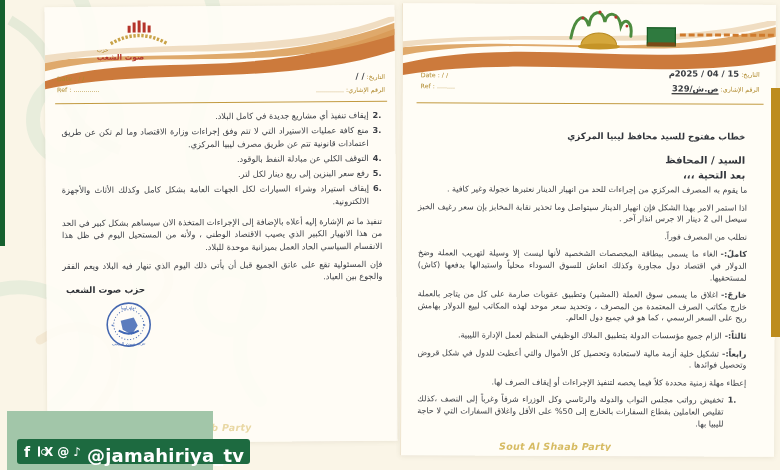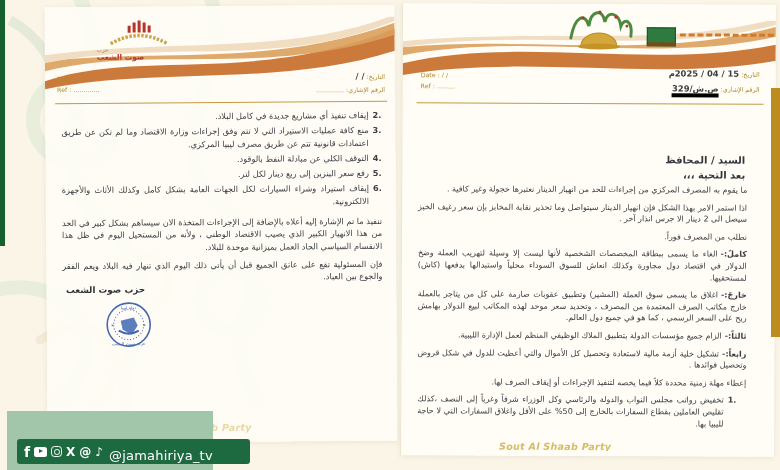--- a/index.html
+++ b/index.html
@@ -56,21 +56,21 @@
   .sage{left:7px;top:411px;width:206px;height:59px;background:#a2c6a9;z-index:2;}
   .social{left:17px;top:439px;width:233px;height:25px;background:#1d6a40;border-radius:3px;
     z-index:3;display:flex;align-items:center;padding:0 7px;gap:4px;color:#fff;}
   .social .ic{font-weight:bold;font-size:12px;line-height:1;display:inline-block;}
   .ic-yt{width:13px;height:10px;background:#fff;border-radius:2.5px;position:relative;}
   .ic-yt::after{content:"";position:absolute;left:4.5px;top:2.5px;border-left:4.5px solid #1d6a40;
     border-top:2.6px solid transparent;border-bottom:2.6px solid transparent;}
   .ic-ig{width:11px;height:11px;border:1.6px solid #fff;border-radius:3.5px;position:relative;}
   .ic-ig::after{content:"";position:absolute;left:2px;top:2px;width:3.6px;height:3.6px;
     border:1.4px solid #fff;border-radius:50%;}
-  .handle{font-size:13px;font-weight:normal;letter-spacing:.2px;margin-left:2px;margin-top:8px;}
+  .handle{font-size:18px;font-weight:bold;letter-spacing:.2px;margin-left:2px;margin-top:8px;}
 </style>
 </head>
 <body>
 
 <div id="canvas">
 
   <svg id="wm" viewBox="0 0 780 470">
     <g fill="none" stroke="#dde8d6" stroke-width="14" stroke-linecap="round" opacity=".6">
       <path d="M60 -30 C150 70, 10 150, 110 230 C190 295, 80 370, 150 470"></path>
       <path d="M190 -40 C270 60, 130 140, 230 215 C300 270, 200 330, 260 400"></path>
@@ -176,28 +176,29 @@
           <circle cx="47" cy="8" r="1.6" fill="#b5342a"></circle>
         <circle cx="63" cy="13" r="1.6" fill="#b5342a"></circle>
           <circle cx="74" cy="22" r="1.4" fill="#b5342a"></circle>
       </svg>
     </div>
     <div class="abs flag" style="left:244px;top:23px;width:29px;height:19px;"></div>
     <div class="abs dashes" style="left:277px;top:29px;width:94px;"></div>
 
     <div class="abs fld rtl" style="right:16px;top:62px;">
       <div><span>التاريخ:</span> <b>15 / 04 / 2025م</b></div>
-      <div><span>الرقم الإشاري:</span> <b style="border-bottom:4px solid #000000;">ص.ش/329</b></div>
+      <div><span>الرقم الإشاري:</span> <b style="border-bottom:1px solid #000000;">ص.ش/329</b></div>
     </div>
     <div class="abs fld" style="left:18px;top:66px;">
       <div>Date :      /     /</div>
       <div>Ref : .........</div>
     </div>
     <div class="gold-rule" style="left:14px;right:12px;top:99px;"></div>
 
+    <div class="abs rtl title-line" style="right:30px;top:127px;">خطاب مفتوح للسيد محافظ ليبيا المركزي</div>
     <div class="abs rtl bold-line" style="right:30px;top:150px;">السيد / المحافظ</div>
     <div class="abs rtl bold-line" style="right:30px;top:165px;">بعد التحية ،،،</div>
 
     <div class="abs body-txt" style="left:16px;right:28px;top:180px;font-size:8px;line-height:1.45;">
       <p class="para">ما يقوم به المصرف المركزي من إجراءات للحد من انهيار الدينار نعتبرها خجولة وغير كافية .</p>
       <p class="para">اذا استمر الامر بهذا الشكل فإن انهيار الدينار سيتواصل وما تحذير نقابة المخابز بإن سعر رغيف الخبز سيصل الى 2 دينار الا جرس انذار آخر .</p>
       <p class="para">نطلب من المصرف فوراً.</p>
       <p class="para"><span class="lead">كاملً:-</span><span>الغاء ما يسمى ببطاقة المخصصات الشخصية لأنها ليست إلا وسيلة لتهريب العملة وضخ الدولار في اقتصاد دول مجاورة وكذلك انعاش للسوق السوداء محلياً واستبدالها بدفعها (كاش) لمستحقيها.</span></p>
       <p class="para"><span class="lead">خارجً:-</span><span>اغلاق ما يسمى سوق العملة (المشير) وتطبيق عقوبات صارمة على كل من يتاجر بالعملة خارج مكاتب الصرف المعتمدة من المصرف ، وتحديد سعر موحد لهذه المكاتب لبيع الدولار بهامش ربح على السعر الرسمي ، كما هو في جميع دول العالم.</span></p>
       <p class="para"><span class="lead">ثالثاً:-</span><span>الزام جميع مؤسسات الدولة بتطبيق الملاك الوظيفي المنظم لعمل الإدارة الليبية.</span></p>

